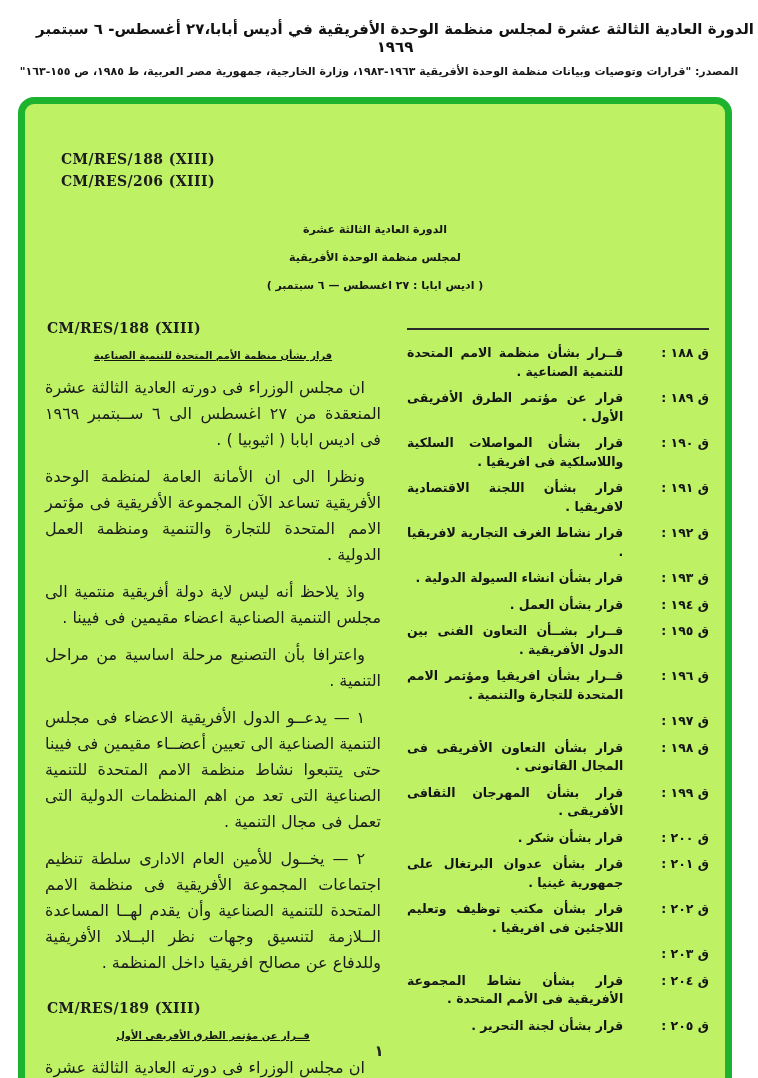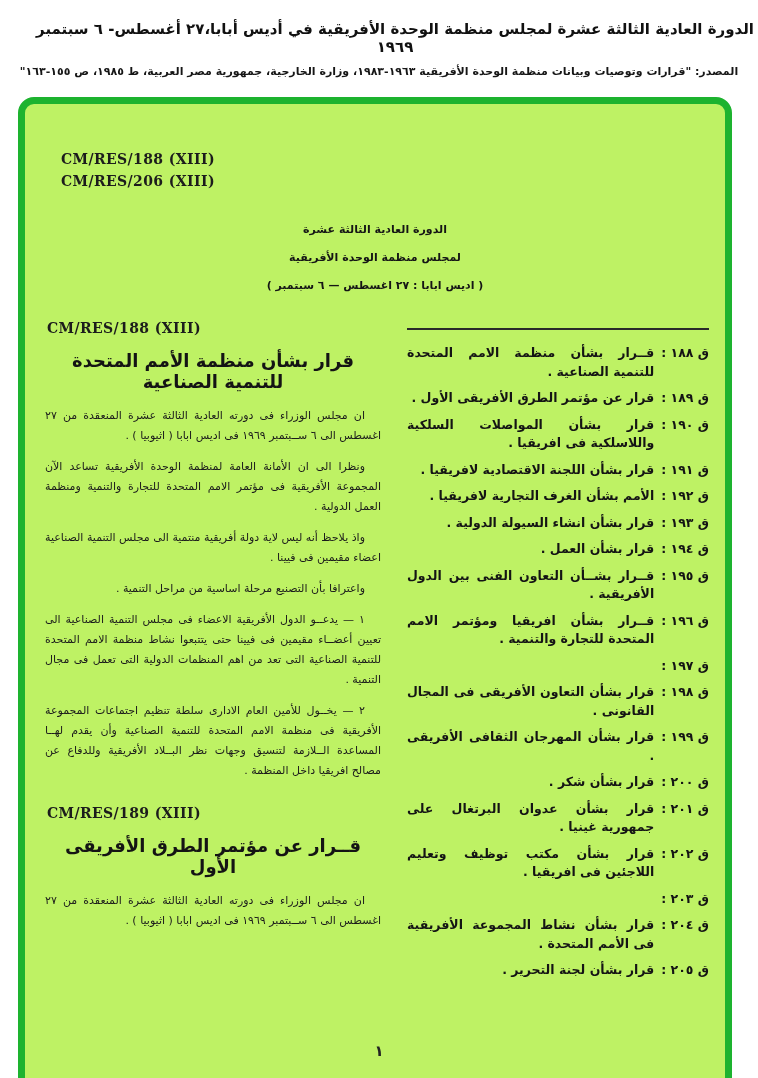--- a/index.html
+++ b/index.html
@@ -26,31 +26,31 @@
 
   
   .columns{display:flex;direction:ltr;gap:26px;margin-top:18px;padding:0 16px 0 20px;}
   .col-left{width:336px;flex:none;}
   .col-right{flex:1;min-width:0;}
 
   
   .sec-ref{direction:ltr;text-align:left;font-family:"DejaVu Serif",serif;
            font-size:14px;font-weight:bold;letter-spacing:.4px;color:#1c1c1c;
            margin:2px 0 14px 2px;}
-  .sec-heading{direction:rtl;text-align:center;font-size:18px;font-weight:bold;
-               margin:0 0 14px 0;color:#141414;}
-  .para{direction:rtl;text-align:justify;font-size:11px;line-height:20px;
+  .sec-heading{direction:rtl;text-align:center;font-size:10px;font-weight:bold;
+               margin:0 0 14px 0;color:#141414;text-decoration:underline;}
+  .para{direction:rtl;text-align:justify;font-size:16px;line-height:26px;
         margin:0 0 11px 0;text-indent:16px;color:#1b1b1b;}
   .sec2{margin-top:24px;}
 
   
   .list-rule{border:none;border-top:2px solid #2a2a2a;margin:10px 0 14px 0;}
   .res-item{direction:rtl;display:flex;gap:7px;font-size:12.5px;line-height:18.5px;
             font-weight:bold;margin-bottom:8px;color:#141414;}
-  .res-label{white-space:nowrap;flex:none;}
+  .res-label{white-space:nowrap;flex:none;margin-left:31px;}
   .res-text{flex:1;text-align:justify;}
 
   
   .page-num{position:absolute;left:0;right:0;top:1042px;text-align:center;
             font-size:15px;font-weight:bold;color:#222;}
 </style>
 </head>
 <body>
 
 <div class="page">
@@ -104,21 +104,21 @@
         <div class="res-item">
           <span class="res-label">ق ١٩٠ :</span>
           <span class="res-text">قرار بشأن المواصلات السلكية واللاسلكية فى افريقيا .</span>
         </div>
         <div class="res-item">
           <span class="res-label">ق ١٩١ :</span>
           <span class="res-text">قرار بشأن اللجنة الاقتصادية لافريقيا .</span>
         </div>
         <div class="res-item">
           <span class="res-label">ق ١٩٢ :</span>
-          <span class="res-text">الأمم بشأن الغرف التجارية لافريقيا .</span>
+          <span class="res-text">قرار نشاط الغرف التجارية لافريقيا .</span>
         </div>
         <div class="res-item">
           <span class="res-label">ق ١٩٣ :</span>
           <span class="res-text">قرار بشأن انشاء السيولة الدولية .</span>
         </div>
         <div class="res-item">
           <span class="res-label">ق ١٩٤ :</span>
           <span class="res-text">قرار بشأن العمل .</span>
         </div>
         <div class="res-item">

